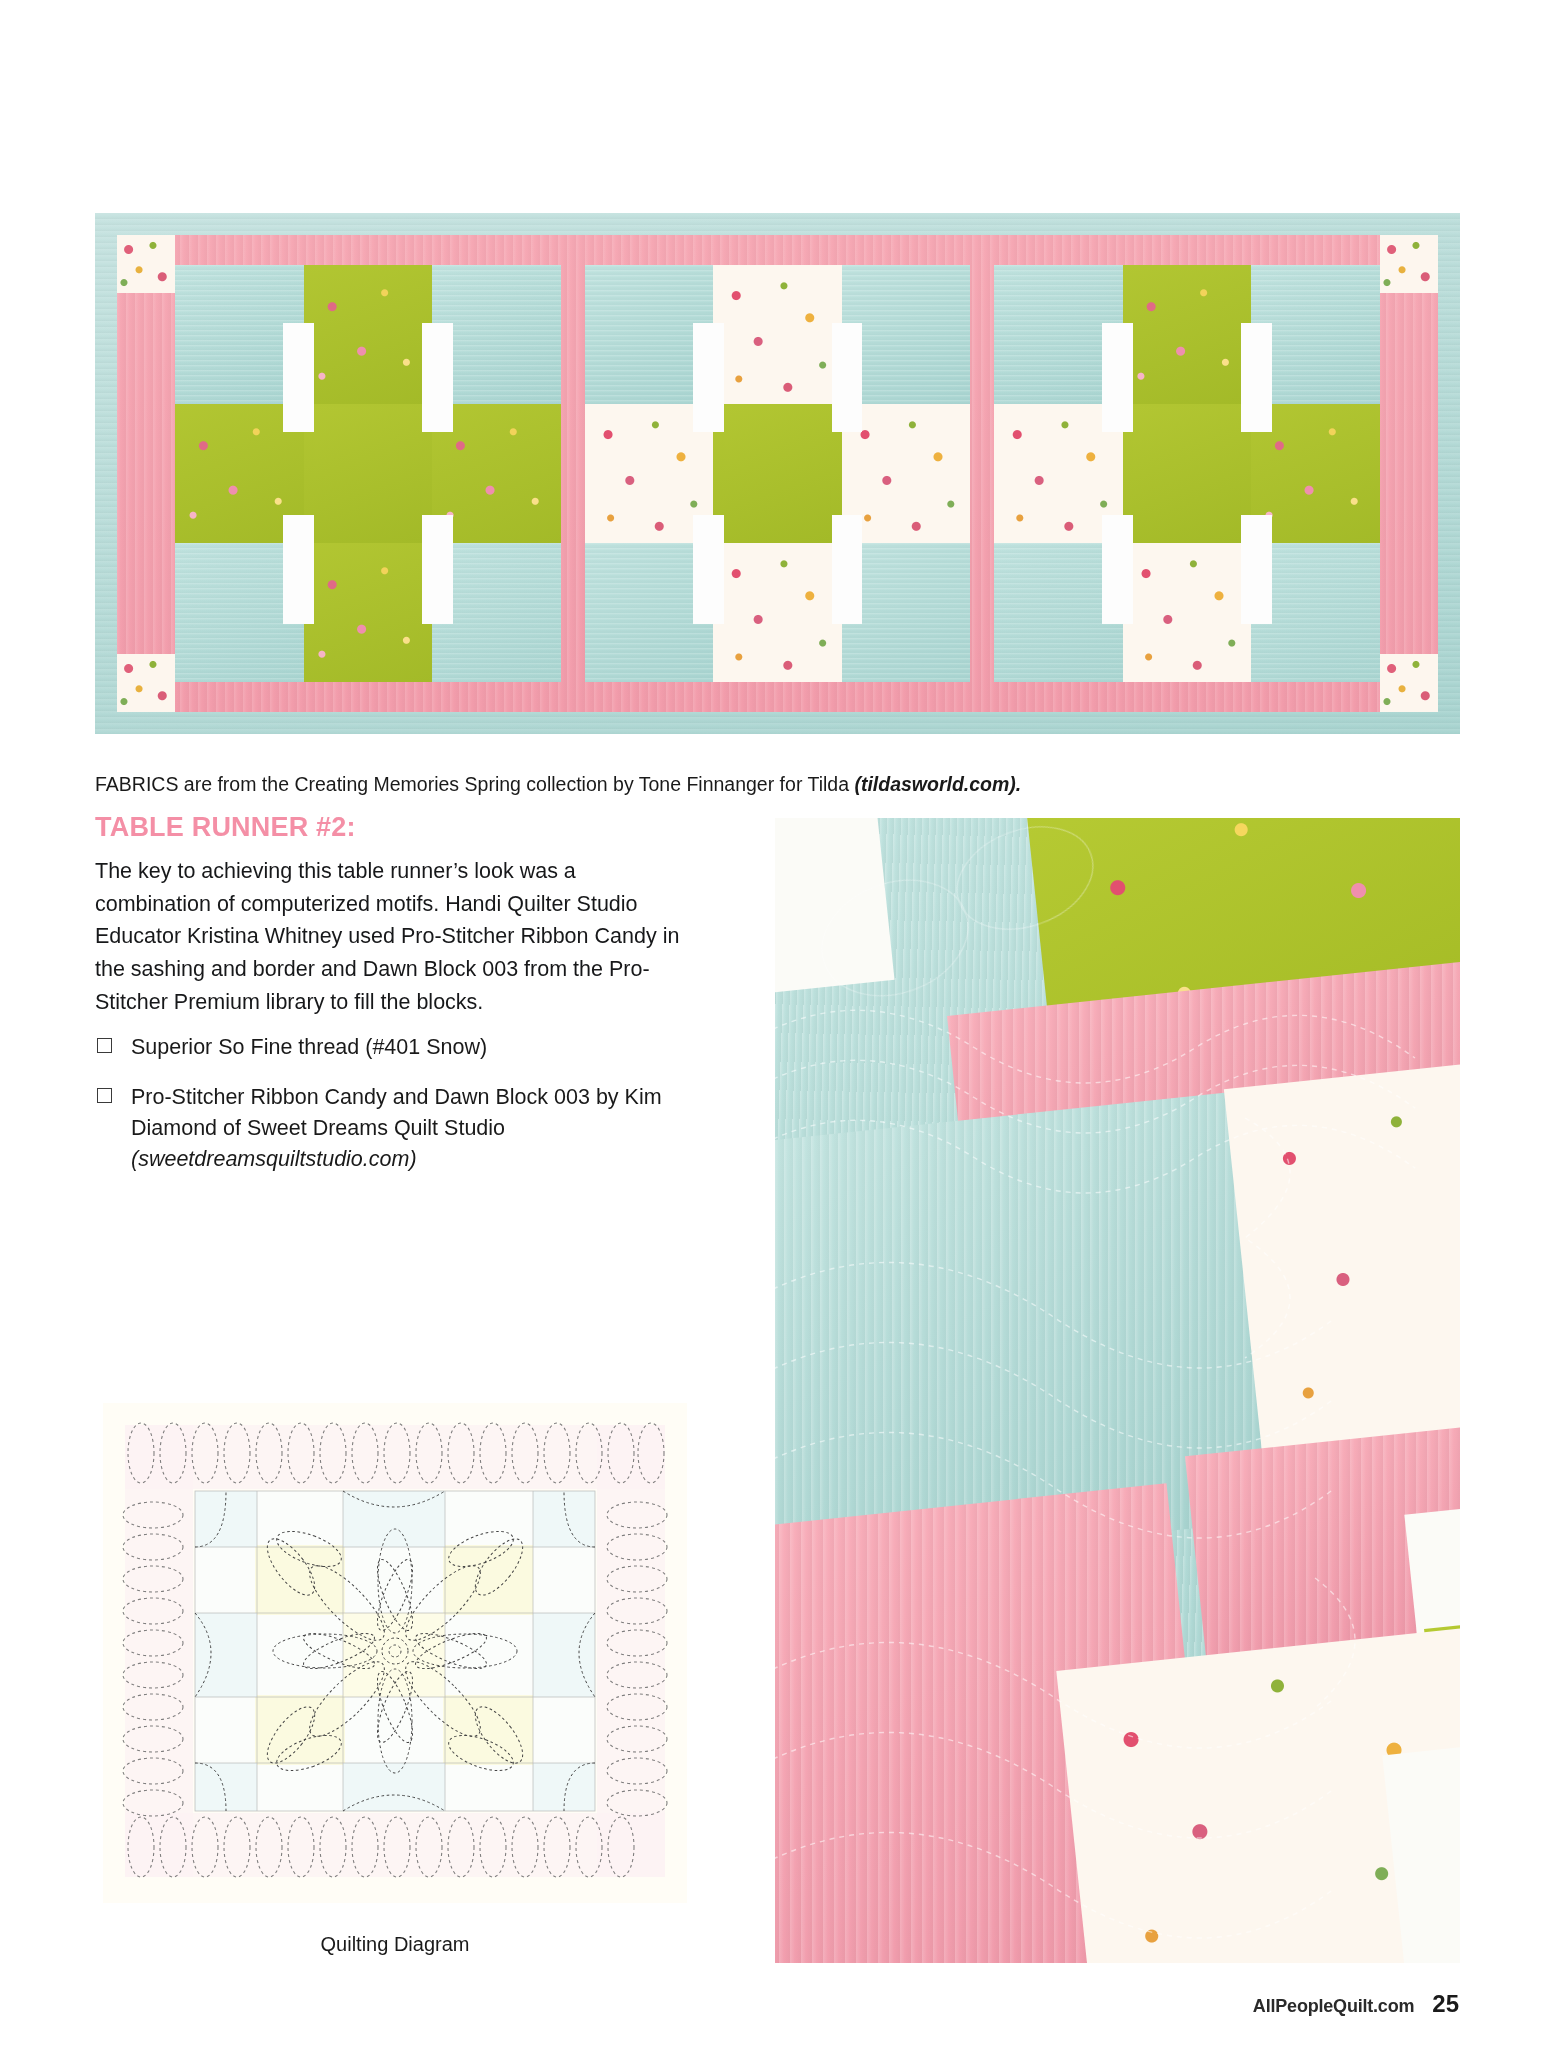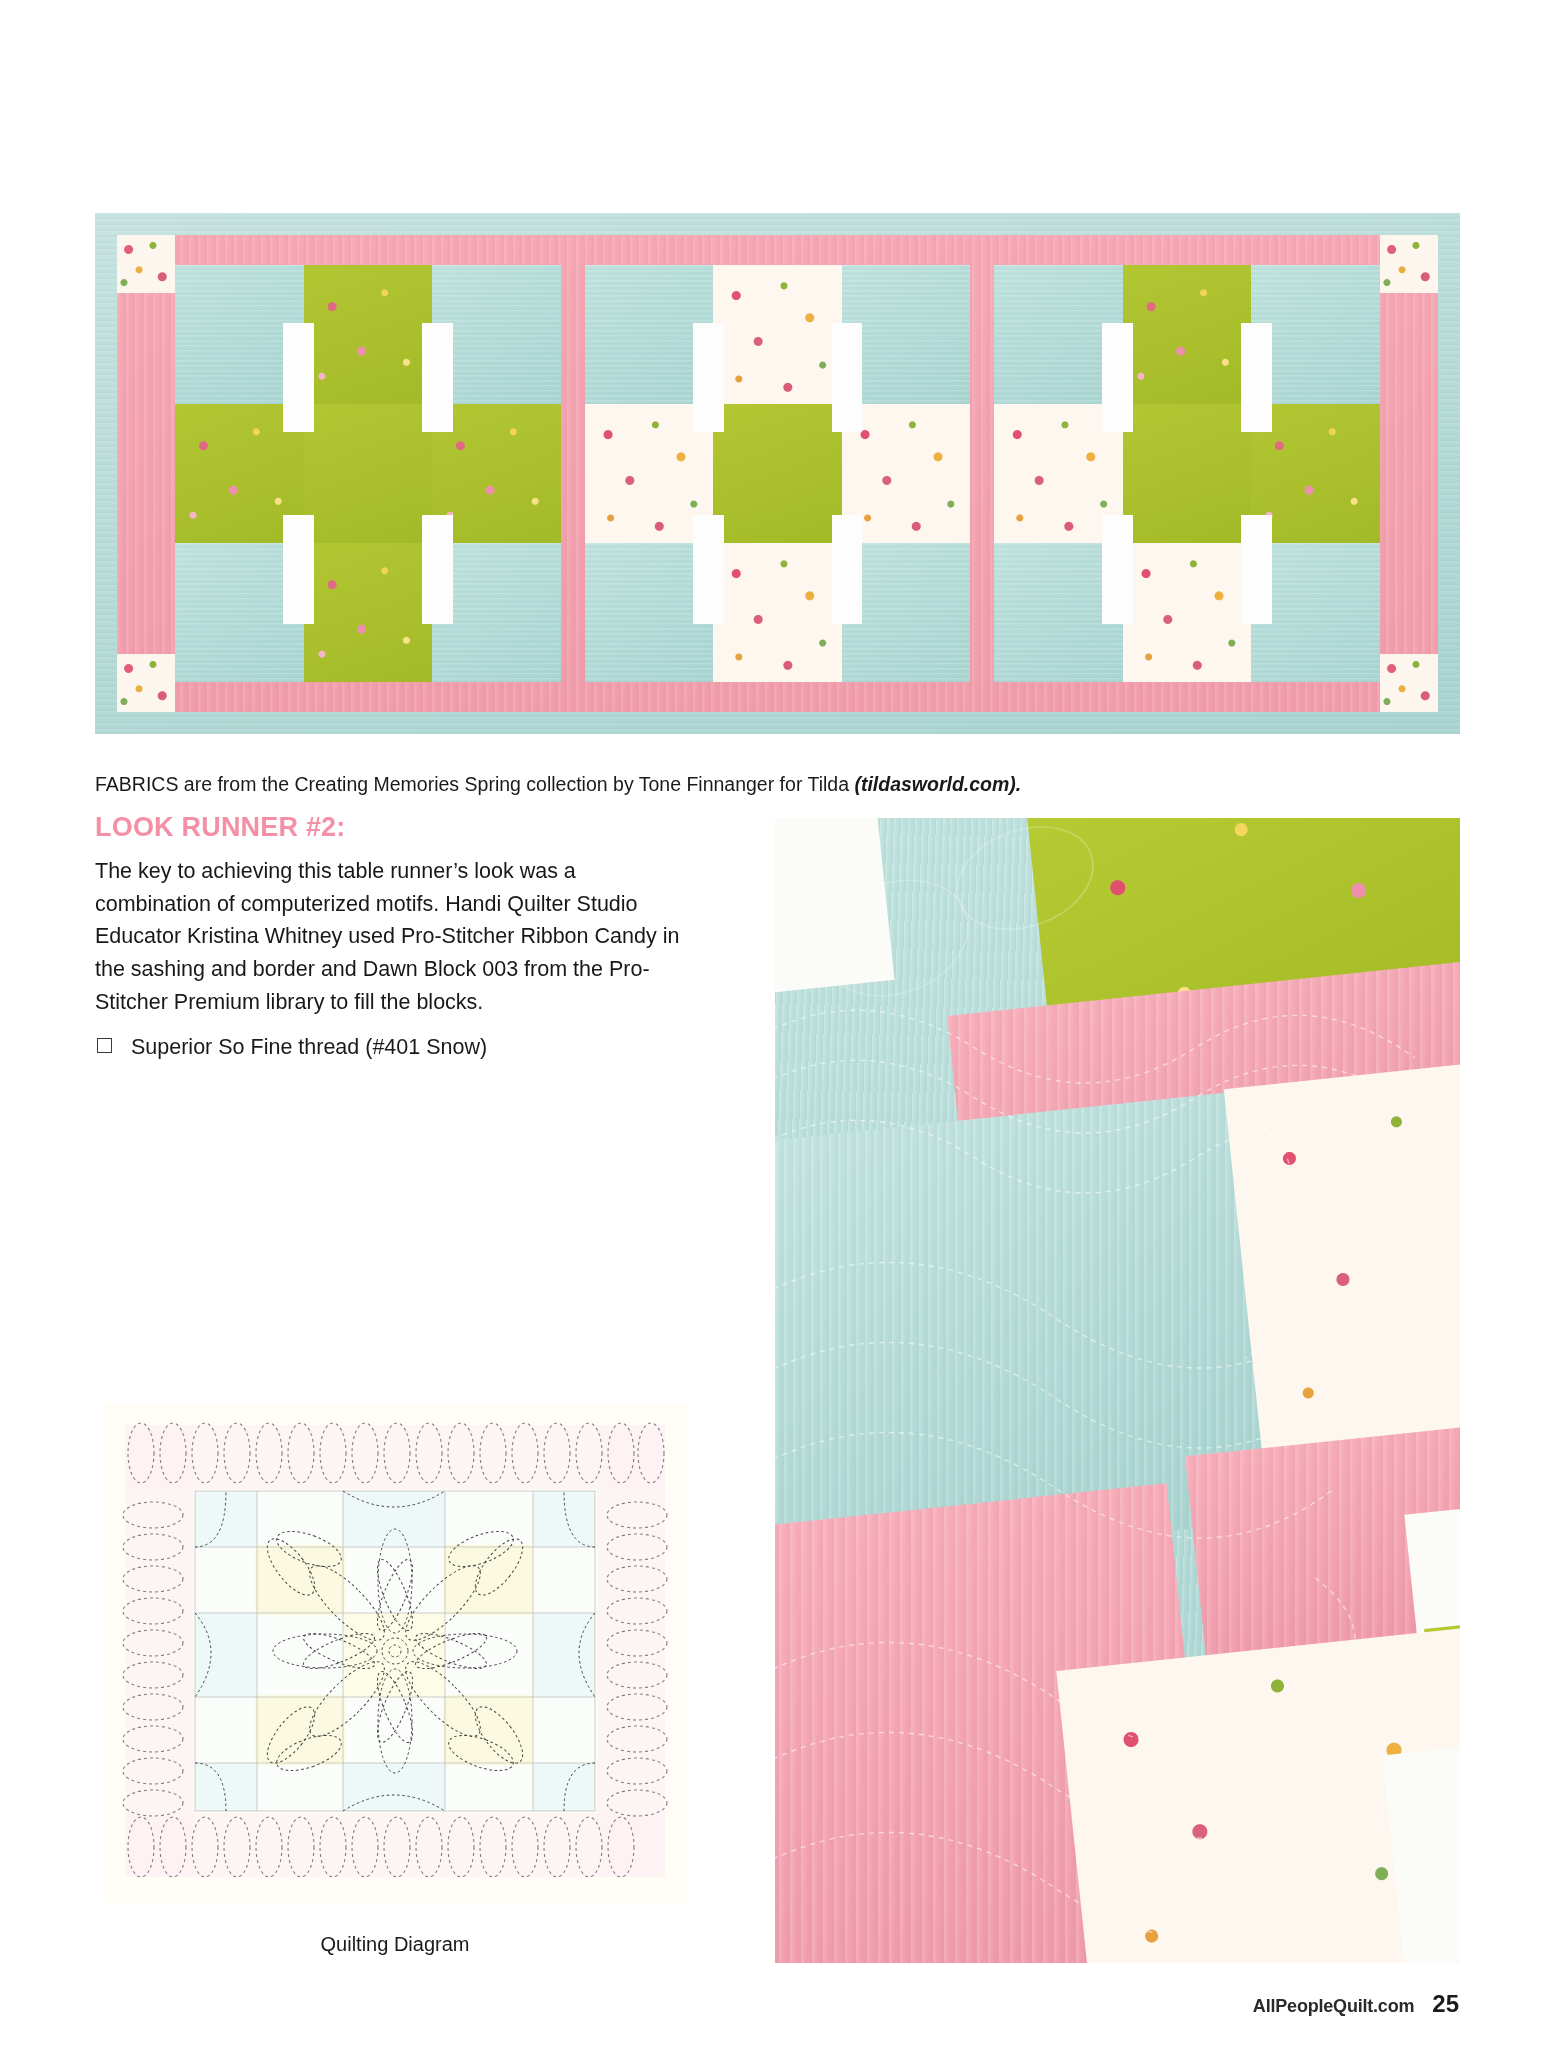--- a/index.html
+++ b/index.html
@@ -281,27 +281,31 @@
       <div class="block-strip-v" style="left:28%;top:60%;width:8%;height:26%;"></div>
       <div class="block-strip-v" style="left:64%;top:60%;width:8%;height:26%;"></div>
       <div class="block-strip-v" style="left:36%;top:34%;width:28%;height:32%;background:linear-gradient(160deg,#b2c632,#a3ba28);"></div>
     </div>
   </div>
 </div>
 
 <p id="fabrics-caption"><b>FABRICS</b><span> are from the Creating Memories Spring collection by Tone Finnanger for Tilda </span><i>(tildasworld.com).</i></p>
 
 <div id="left-col">
-  <h2 class="head-pink">LOOK RUNNER #2:</h2>
+  <h2 class="head-pink">TABLE RUNNER #2:</h2>
   <p id="body-copy">The key to achieving this table runner’s look was a combination of computerized motifs. Handi Quilter Studio Educator Kristina Whitney used Pro-Stitcher Ribbon Candy in the sashing and border and Dawn Block 003 from the Pro-Stitcher Premium library to fill the blocks.</p>
 
   <ul class="checklist">
     <li>
       <span class="checkbox-icon"></span>
       <span>Superior So Fine thread (#401 Snow)</span>
+    </li>
+    <li>
+      <span class="checkbox-icon"></span>
+      <span>Pro-Stitcher Ribbon Candy and Dawn Block 003 by Kim Diamond of Sweet Dreams Quilt Studio </span><span class="ital">(sweetdreamsquiltstudio.com)</span>
     </li>
   </ul>
 </div>
 
 <div id="diagram-wrap">
   <svg id="diagram" viewBox="0 0 600 528">
     <defs>
       <clipPath id="clipAll">
           <rect x="8" y="8" width="584" height="500"></rect>
         </clipPath>

